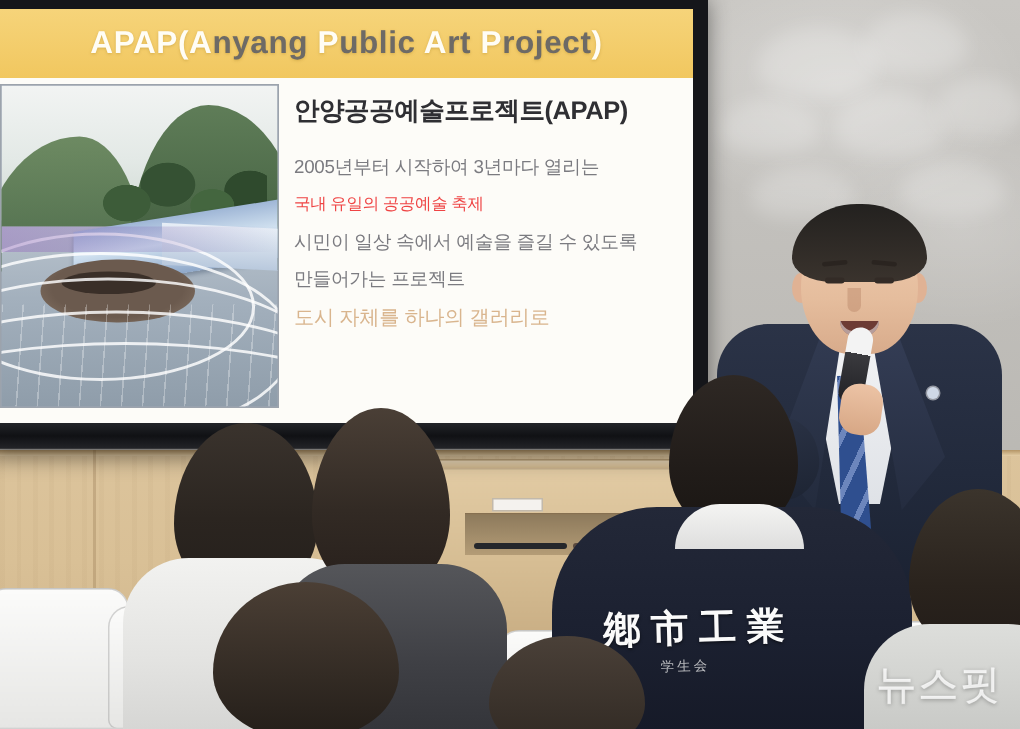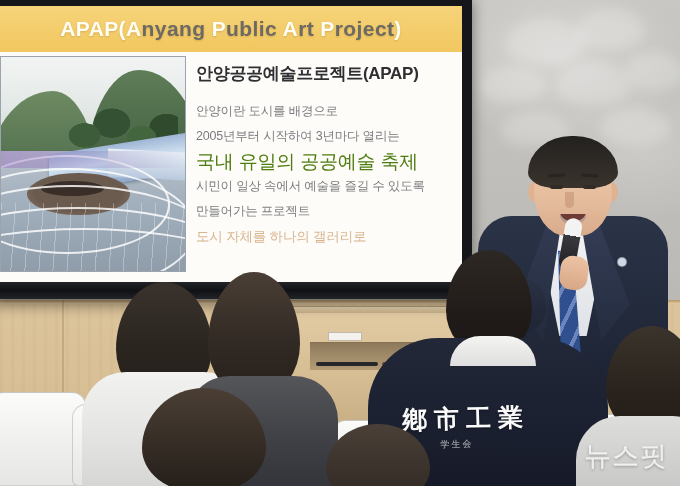--- a/index.html
+++ b/index.html
@@ -175,21 +175,21 @@
   }
   .s-head {
     font-size: 17px; font-weight: 700; color: #2f2f33;
     letter-spacing: -.3px; margin-bottom: 14px; white-space: nowrap;
   }
   .s-line {
     font-size: 12.5px; line-height: 25px; white-space: nowrap;
     letter-spacing: -.2px;
   }
   .s-line.plain { color: #7b7b80; }
-  .s-line.pink  { color: #4d7c0f; font-size: 19px; }
+  .s-line.pink  { color: #ef4444; font-size: 11px; font-family: Liberation Serif, serif; }
   .s-line.tan   { color: #d9b58e; font-size: 13.5px; }
 
   
   .presenter { position: absolute; left: 468px; top: 130px; width: 210px; height: 260px; }
   .p-suit {
     position: absolute; left: 10px; top: 86px; width: 190px; height: 180px;
     border-radius: 34px 34px 0 0;
     background: linear-gradient(180deg,#2b3347 0%, #222a3c 55%, #1b2232 100%);
   }
   .p-shirt {
@@ -360,21 +360,20 @@
       <div class="ph-curve" style="left:-20%; top:46%; width:112%; height:46%;"></div>
       <div class="ph-curve" style="left:-70%; top:80%; width:230%; height:70%;"></div>
       <div style="position:absolute; left:0; top:68%; width:100%; height:32%;
                   background:repeating-linear-gradient(94deg, rgba(255,255,255,.30) 0 1px, rgba(255,255,255,0) 1px 14px);"></div>
       <div style="position:absolute; left:0; top:44%; width:100%; height:8%;
                   background:linear-gradient(90deg, rgba(150,110,190,.45), rgba(120,90,170,.2) 60%, transparent);"></div>
     </div>
 
     <div class="slide-text">
       <div class="s-head">안양공공예술프로젝트(APAP)</div>
-      <div class="s-line plain">안양이란 도시를 배경으로</div>
       <div class="s-line plain">2005년부터 시작하여 3년마다 열리는</div>
       <div class="s-line pink">국내 유일의 공공예술 축제</div>
       <div class="s-line plain">시민이 일상 속에서 예술을 즐길 수 있도록</div>
       <div class="s-line plain">만들어가는 프로젝트</div>
       <div class="s-line tan">도시 자체를 하나의 갤러리로</div>
     </div>
   </div>
 
   <div class="presenter">
     <div class="p-suit"></div>

